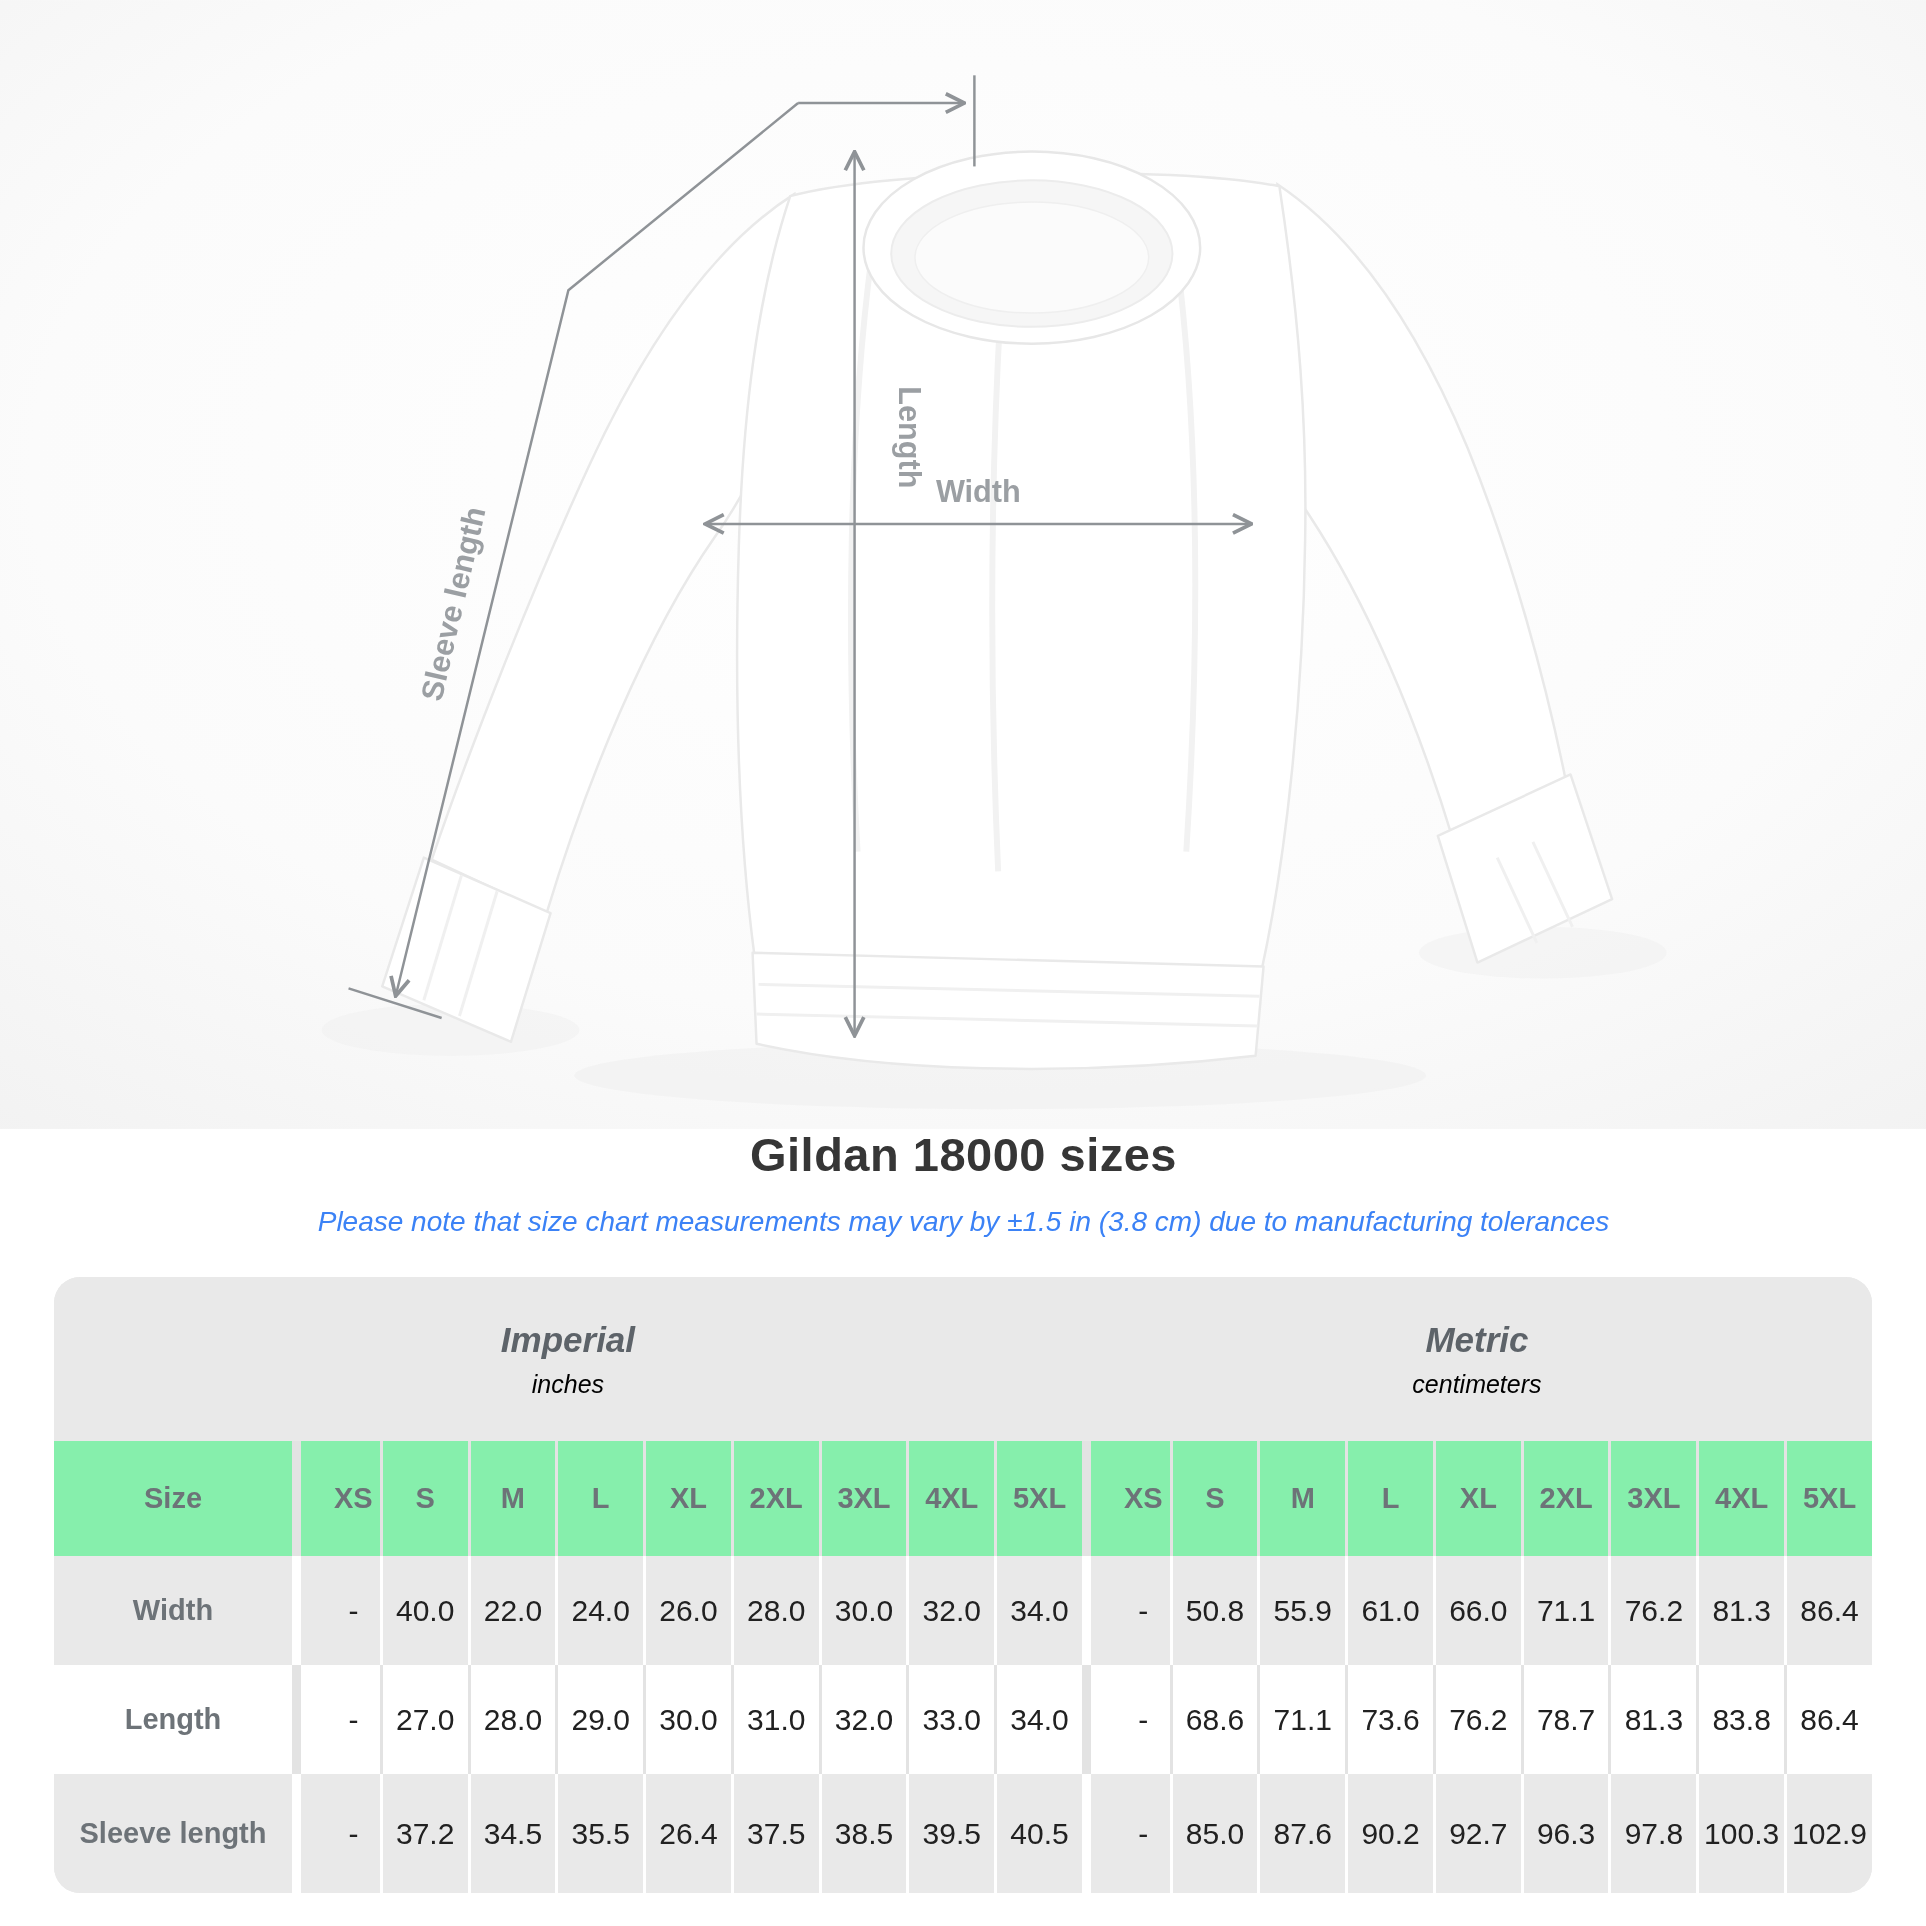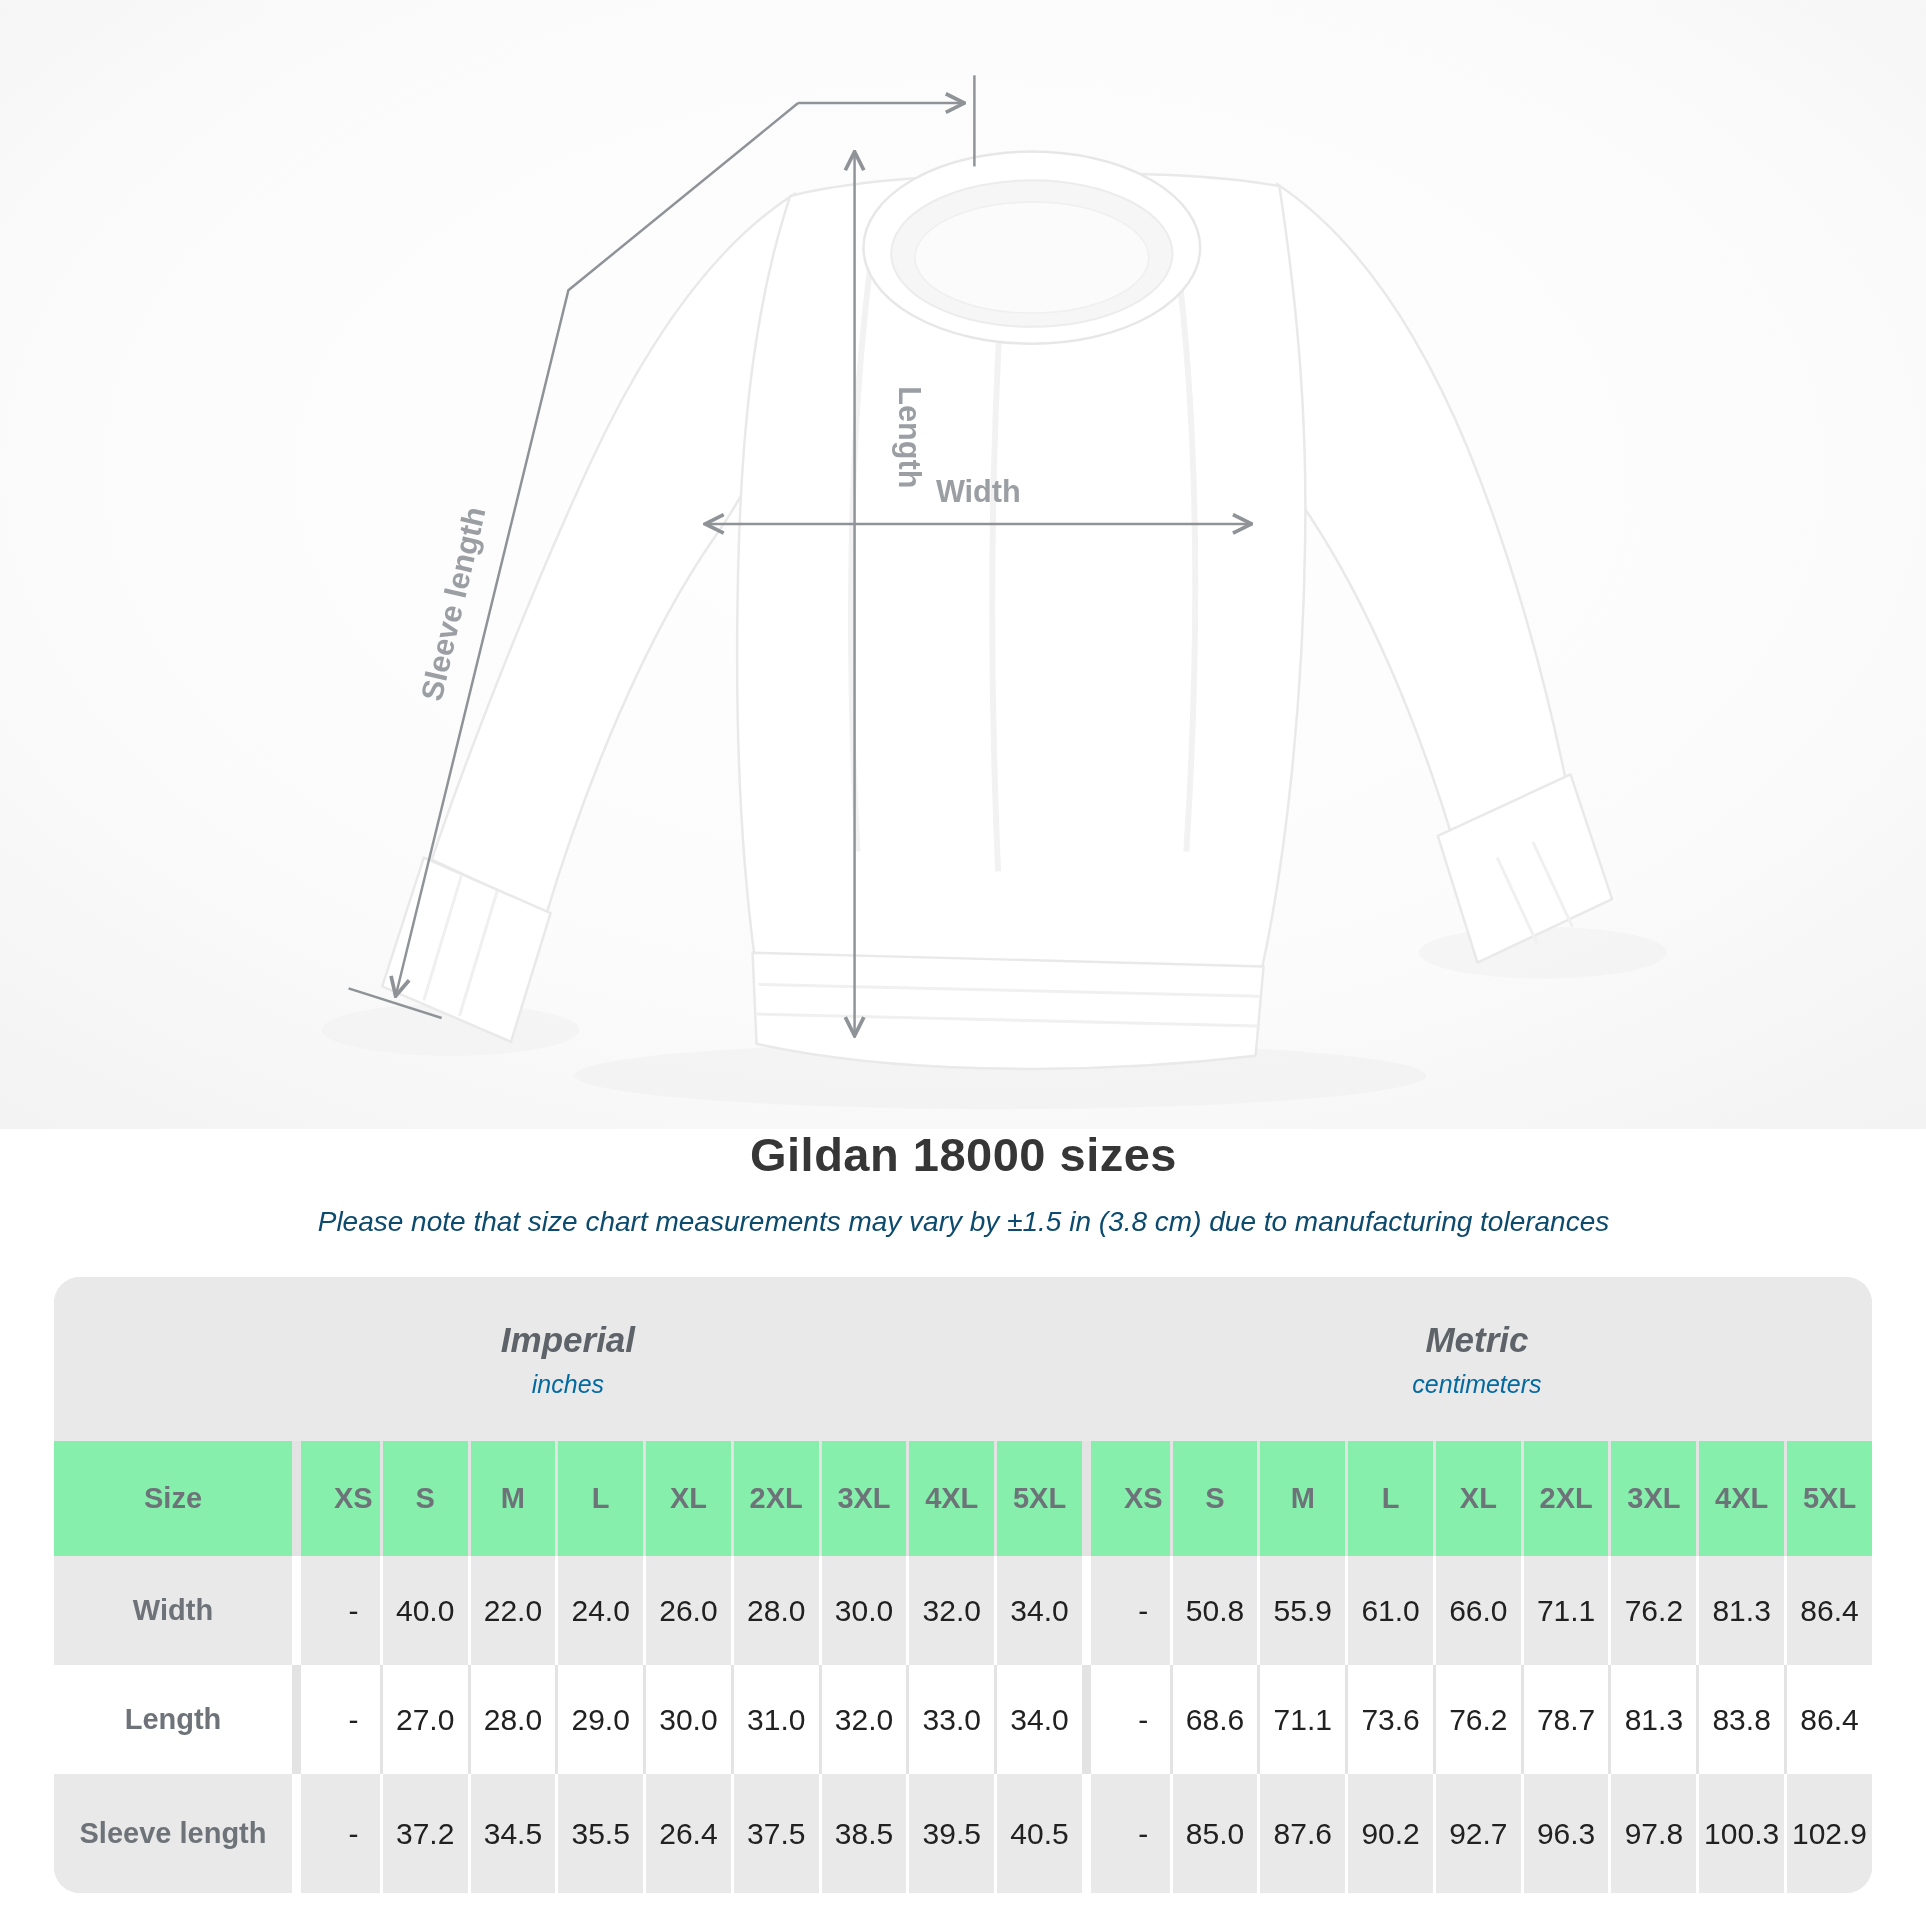--- a/index.html
+++ b/index.html
@@ -4,31 +4,31 @@
 <style>
   html,body{margin:0;padding:0;background:#ffffff;}
   body{font-family:"Liberation Sans", sans-serif;}
   .canvas{position:relative;width:1927px;height:1927px;background:#ffffff;overflow:hidden;}
 
   .diagram{position:absolute;top:0;left:0;width:1927px;height:1129px;}
 
   .page-title{position:absolute;top:1127px;left:0;width:1927px;text-align:center;
     font-size:47px;font-weight:bold;color:#363636;letter-spacing:0.5px;}
   .page-subtitle{position:absolute;top:1206px;left:0;width:1927px;text-align:center;
-    font-size:28px;font-style:italic;color:#0c4a6e;}
+    font-size:28px;font-style:italic;color:#3b82f6;}
 
   .table-wrap{position:absolute;left:54px;top:1277px;width:1818px;border-radius:26px;
     overflow:hidden;background:#e9e9e9;}
   table{width:100%;border-collapse:separate;border-spacing:0;table-layout:fixed;}
   col.c-label{width:238px;}
   td{text-align:center;vertical-align:middle;padding:0;}
 
   tr.band td{height:164px;background:#e9e9e9;}
   .band-name{font-size:35px;font-weight:bold;font-style:italic;color:#5d6369;}
-  .band-unit{font-size:25px;font-style:italic;color:#0369a1;margin-top:10px;}
+  .band-unit{font-size:25px;font-style:italic;color:#000000;margin-top:10px;}
 
   tr.head{--sep:#e3e3e3;}
   tr.head td{height:115px;background:#86efac;}
   td.h, td.lbl{font-weight:bold;font-size:29px;color:#6d7378;}
 
   tr.gray{--sep:#ffffff;}
   tr.gray td{background:#e9e9e9;}
   tr.white{--sep:#e3e3e3;}
   tr.white td{background:#ffffff;}
   tr.dr td{height:109px;}

